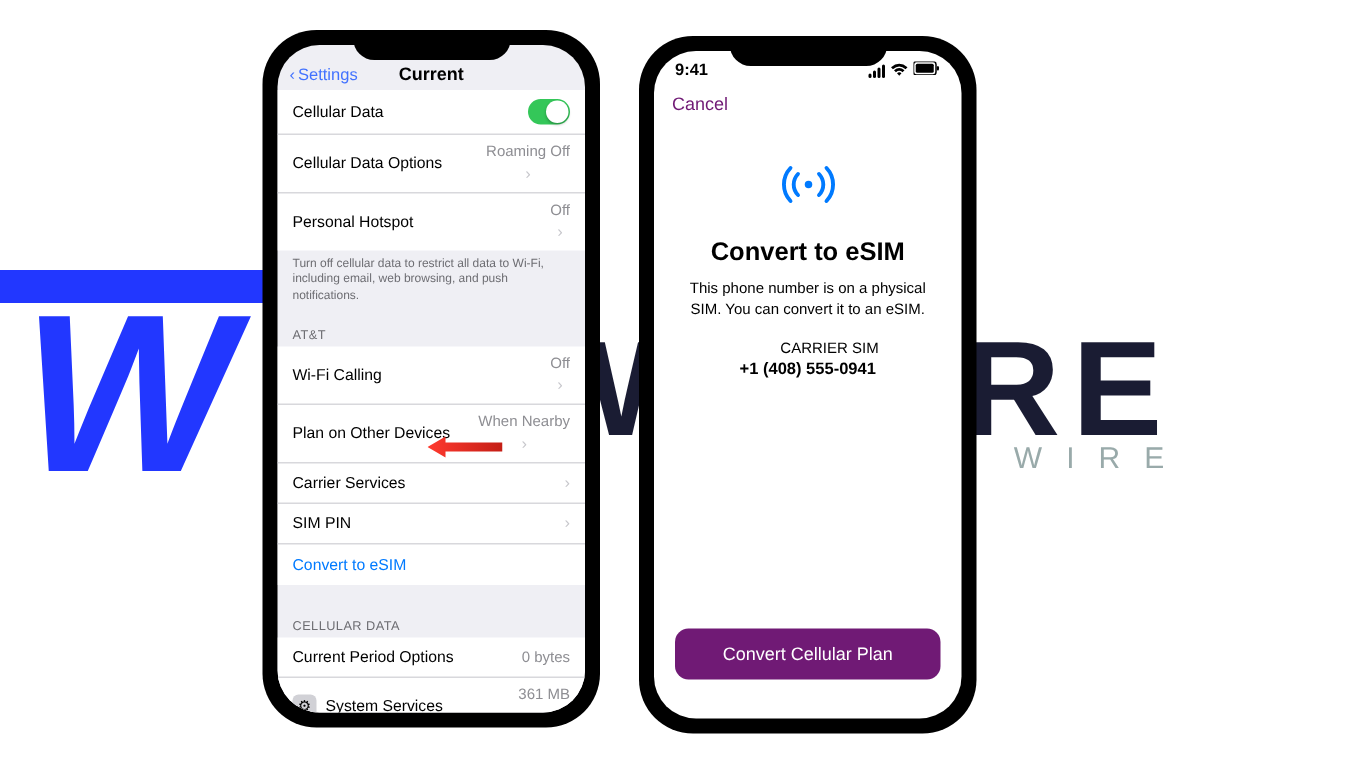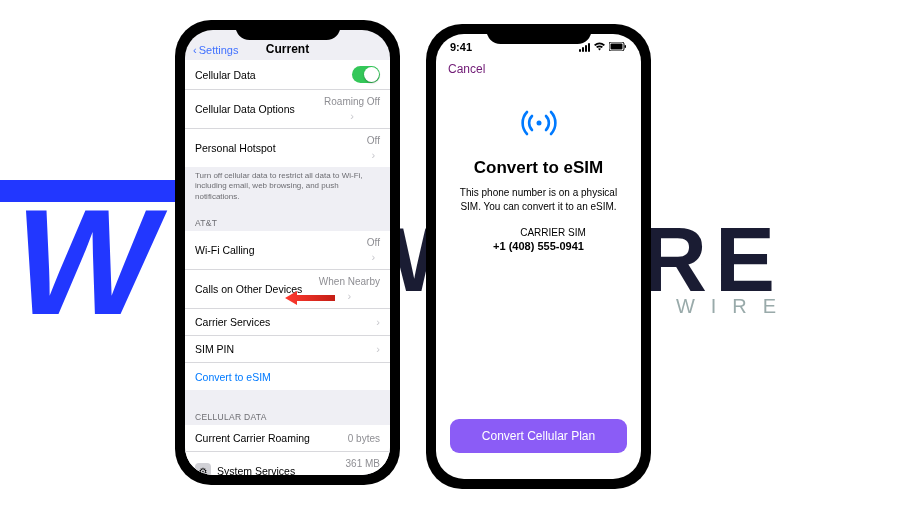--- a/index.html
+++ b/index.html
@@ -62,21 +62,21 @@
   .arrow svg { width:100%; height:100%; }
 
   
   .modal-cancel { position:absolute; top:28px; left:12px; color:#701a75; font-size:12px; }
   .antenna { margin: 50px auto 16px; width:40px; height:36px; color:#007aff; }
   .rp-title { text-align:center; font-size:17px; font-weight:700; margin-bottom:8px;}
   .rp-desc  { text-align:center; font-size:10px; color:#000; padding:0 20px; line-height:1.35; margin-bottom:14px;}
   .rp-carrier { text-align:center; font-size:10px;padding-left:29px; }
   .rp-phone { text-align:center; font-size:11px; font-weight:700; margin-top:2px;}
 
-  .cta-btn { position:absolute; bottom:26px; left:14px; right:14px; height:34px; background:#8b5cf6; color:#fff; border:none; border-radius:9px; font-size:12px; font-weight:500; }
+  .cta-btn { position:absolute; bottom:26px; left:14px; right:14px; height:34px; background:#701a75; color:#fff; border:none; border-radius:9px; font-size:12px; font-weight:500; }
 </style>
 </head>
 <body>
 
 <div class="bg-logo">
   <div class="mark">
     <div class="bar"></div>
     <div class="wshape">W</div>
   </div>
   <div class="word">W      WIRE</div>
@@ -122,21 +122,21 @@
     <div class="section-header">AT&amp;T</div>
     <div class="group">
       <div class="row">
         <span class="label">Wi-Fi Calling</span>
         <span class="value">
             <span>Off</span>
             <span class="chev">›</span>
           </span>
       </div>
       <div class="row">
-        <span class="label">Calls on Other Devices</span>
+        <span class="label">Plan on Other Devices</span>
         <span class="value">
             <span>When Nearby</span>
             <span class="chev">›</span>
           </span>
       </div>
       <div class="row">
         <span class="label">Carrier Services</span>
         <span class="value">
             <span class="chev">›</span>
           </span>
@@ -150,21 +150,21 @@
       <div class="row link">
         <span class="label">Convert to eSIM</span>
       </div>
     </div>
 
     <div class="spacer-sm"></div>
 
     <div class="section-header">CELLULAR DATA</div>
     <div class="group">
       <div class="row">
-        <span class="label">Current Carrier Roaming</span>
+        <span class="label">Current Period Options</span>
         <span class="value">0 bytes</span>
       </div>
       <div class="row">
         <div class="left">
           <span class="app-icon">⚙</span>
           <span class="label">System Services</span>
         </div>
         <span class="value">
             <span>361 MB</span>
             <span class="chev">›</span>

